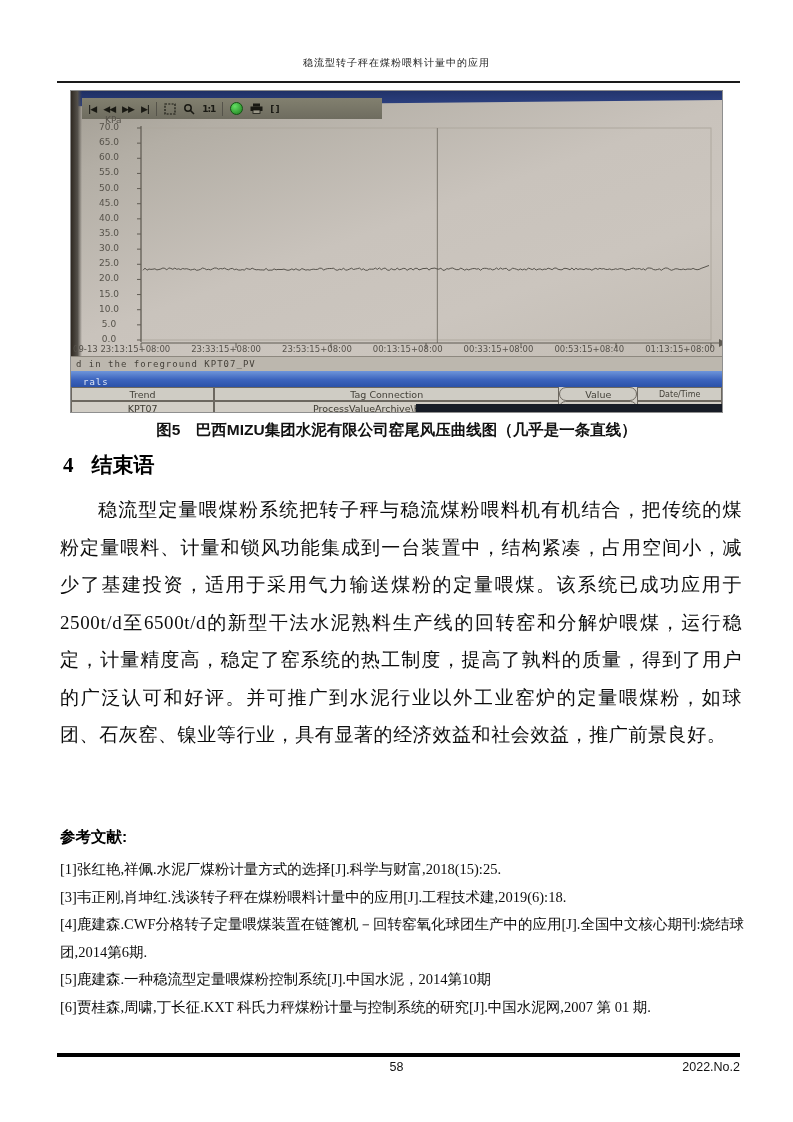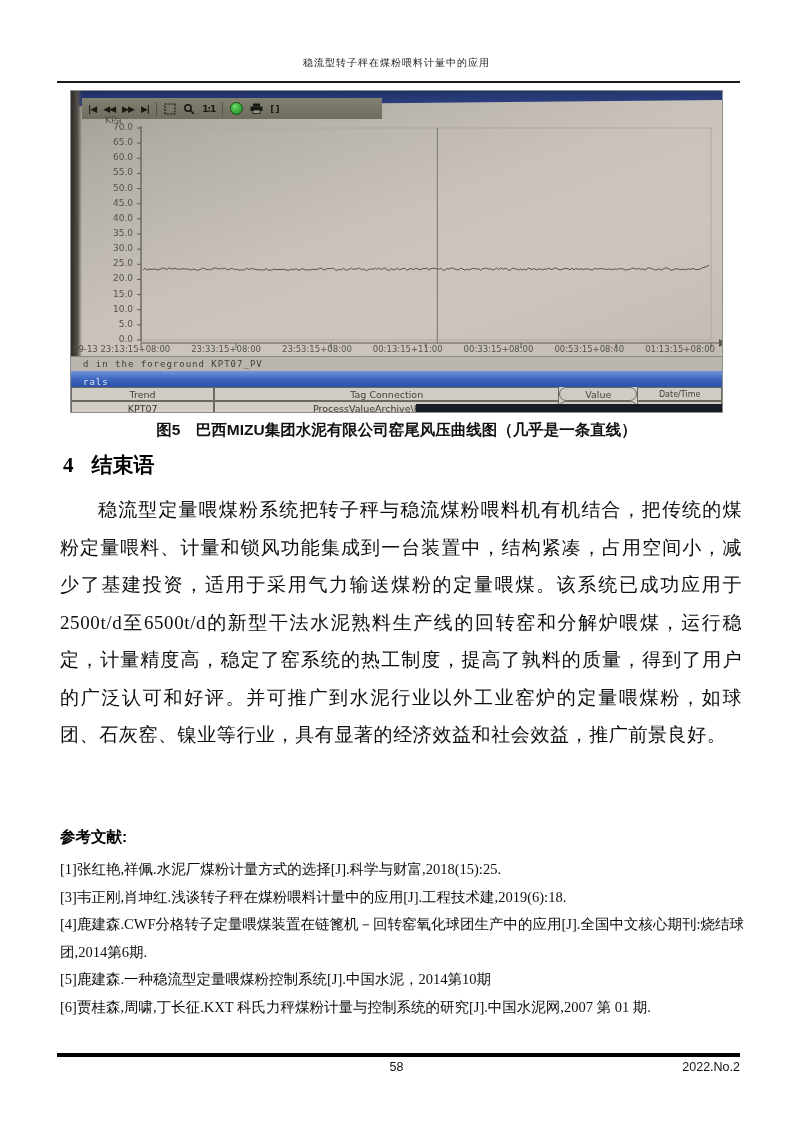--- a/index.html
+++ b/index.html
@@ -40,34 +40,34 @@
   .tb-icon { font-size:9px; font-weight:bold; color:#191913; letter-spacing:-1px;
     font-family:"DejaVu Sans",sans-serif; display:inline-flex; align-items:center; }
   .tb-sep { width:1px; height:14px; background:#55534a; }
   .green-dot { width:11px; height:11px; border-radius:50%;
     background:radial-gradient(circle at 35% 30%,#63e063,#1d7c1d); border:1px solid #145214; }
 
   .unit-label { position:absolute; left:34px; top:24px; font-size:9px; color:#56524a;
     font-family:"DejaVu Sans",sans-serif; }
   .ytick-labels {
     position:absolute; left:14px; top:32px; width:48px; height:221px;
-    display:flex; flex-direction:column; justify-content:space-between; align-items:flex-end;
+    display:flex; flex-direction:column; justify-content:space-between; align-items:center;
   }
   .ytick-labels span { font-size:9px; line-height:9px; color:#56524a; font-family:"DejaVu Sans",sans-serif; }
   .plot-svg { position:absolute; left:66px; top:35px; width:590px; height:230px; }
   .xtick-labels {
     position:absolute; left:2px; top:253px; width:642px; height:12px;
     display:flex; justify-content:space-between;
   }
   .xtick-labels span { font-size:8.5px; color:#55514a; white-space:nowrap; font-family:"DejaVu Sans",sans-serif; }
   .status-line {
     position:absolute; left:0; top:265px; width:100%; height:25px; box-sizing:border-box;
     background:#bcb7ae; border-top:1px solid #8d887f; border-bottom:1px solid #9a958c;
     font-family:"DejaVu Sans Mono",monospace; font-size:9px; line-height:14px;
-    color:#45413a; padding-left:12px; letter-spacing:1px;
+    color:#45413a; padding-left:5px; letter-spacing:1px;
   }
   .blue-band {
     position:absolute; left:0; top:280px; width:100%; height:16px;
     background:linear-gradient(180deg,#6e95da 0%,#3b63bd 55%,#2b51a8 100%);
   }
   .blue-band span { font-family:"DejaVu Sans Mono",monospace; font-size:9px; line-height:16px;
     color:#dfe7f6; padding-left:12px; letter-spacing:1px; }
   .tag-table { position:absolute; left:0; top:296px; width:100%; height:27px;
     background:#d2cec6; font-family:"DejaVu Sans",sans-serif; }
   .tag-row { display:flex; width:100%; height:14px; box-sizing:border-box; }
@@ -196,21 +196,21 @@
         <line x1="384" y1="217" x2="384" y2="222" stroke="#5f5b53" stroke-width="1"></line>
         <line x1="479" y1="217" x2="479" y2="222" stroke="#5f5b53" stroke-width="1"></line>
         <line x1="574" y1="217" x2="574" y2="222" stroke="#5f5b53" stroke-width="1"></line>
         <path d="M 582 213 L 590 217 L 582 221 Z" fill="#5f5b53"></path>
         <polyline points="6.0,144.3 8.0,142.1 10.0,144.2 12.0,143.0 13.9,143.4 15.9,143.2 17.9,142.8 19.9,143.9 21.9,143.5 23.9,143.0 25.9,142.0 27.8,142.4 29.8,143.9 31.8,141.9 33.8,142.4 35.8,143.3 37.8,142.1 39.8,143.3 41.7,142.8 43.7,143.6 45.7,142.5 47.7,143.0 49.7,142.7 51.7,143.3 53.7,144.0 55.6,143.5 57.6,143.1 59.6,144.3 61.6,144.0 63.6,143.3 65.6,142.0 67.6,142.6 69.6,143.7 71.5,143.3 73.5,143.9 75.5,142.9 77.5,142.0 79.5,142.1 81.5,143.2 83.5,142.5 85.4,142.9 87.4,142.1 89.4,143.2 91.4,143.8 93.4,142.7 95.4,142.4 97.4,143.7 99.3,143.1 101.3,144.0 103.3,144.1 105.3,143.6 107.3,144.1 109.3,142.4 111.3,143.0 113.2,143.4 115.2,142.2 117.2,143.2 119.2,143.8 121.2,143.6 123.2,143.9 125.2,143.9 127.1,144.1 129.1,142.4 131.1,144.3 133.1,144.1 135.1,144.2 137.1,142.9 139.1,143.8 141.0,143.4 143.0,143.5 145.0,143.5 147.0,143.1 149.0,143.9 151.0,144.3 153.0,143.9 154.9,142.9 156.9,144.0 158.9,142.7 160.9,143.9 162.9,144.2 164.9,142.6 166.9,143.3 168.8,144.1 170.8,143.7 172.8,144.1 174.8,143.4 176.8,143.2 178.8,143.5 180.8,143.3 182.8,142.1 184.7,142.4 186.7,144.0 188.7,143.1 190.7,142.6 192.7,142.5 194.7,142.5 196.7,142.1 198.6,144.0 200.6,144.2 202.6,143.2 204.6,143.7 206.6,142.1 208.6,144.2 210.6,143.9 212.5,143.1 214.5,142.2 216.5,143.5 218.5,143.0 220.5,142.6 222.5,142.1 224.5,143.8 226.4,142.8 228.4,144.2 230.4,144.3 232.4,143.1 234.4,143.2 236.4,143.2 238.4,142.1 240.3,143.4 242.3,141.9 244.3,143.7 246.3,142.5 248.3,142.0 250.3,144.1 252.3,144.3 254.2,142.6 256.2,143.6 258.2,143.8 260.2,142.1 262.2,143.7 264.2,143.3 266.2,142.4 268.1,142.5 270.1,144.3 272.1,143.0 274.1,142.4 276.1,144.0 278.1,142.4 280.1,142.3 282.0,143.9 284.0,143.3 286.0,142.5 288.0,142.5 290.0,142.2 292.0,144.1 294.0,142.6 296.0,142.3 297.9,142.1 299.9,142.9 301.9,143.2 303.9,142.1 305.9,144.3 307.9,144.1 309.9,142.6 311.8,143.1 313.8,142.2 315.8,142.0 317.8,143.1 319.8,143.7 321.8,143.5 323.8,142.1 325.7,143.0 327.7,144.2 329.7,143.1 331.7,143.9 333.7,143.2 335.7,142.6 337.7,142.5 339.6,143.1 341.6,142.7 343.6,144.3 345.6,142.6 347.6,142.3 349.6,142.4 351.6,143.1 353.5,142.8 355.5,143.9 357.5,143.4 359.5,142.0 361.5,143.5 363.5,142.0 365.5,143.2 367.4,142.6 369.4,142.3 371.4,144.3 373.4,144.1 375.4,142.1 377.4,142.6 379.4,143.2 381.3,144.0 383.3,142.9 385.3,143.9 387.3,143.0 389.3,144.1 391.3,142.0 393.3,142.8 395.2,143.6 397.2,142.4 399.2,144.0 401.2,143.2 403.2,142.9 405.2,143.9 407.2,143.1 409.2,143.4 411.1,142.2 413.1,142.8 415.1,143.7 417.1,142.2 419.1,142.0 421.1,143.3 423.1,143.7 425.0,143.8 427.0,142.4 429.0,142.4 431.0,142.9 433.0,143.8 435.0,141.9 437.0,144.1 438.9,142.2 440.9,143.5 442.9,142.8 444.9,143.2 446.9,143.6 448.9,142.6 450.9,143.2 452.8,143.1 454.8,144.2 456.8,143.1 458.8,142.3 460.8,143.4 462.8,142.3 464.8,143.0 466.7,142.6 468.7,143.4 470.7,143.5 472.7,142.9 474.7,143.8 476.7,143.4 478.7,142.8 480.6,143.4 482.6,142.7 484.6,142.6 486.6,143.2 488.6,144.1 490.6,143.5 492.6,143.5 494.5,142.5 496.5,142.1 498.5,143.0 500.5,142.9 502.5,142.5 504.5,143.6 506.5,142.8 508.4,144.2 510.4,142.0 512.4,142.0 514.4,142.3 516.4,143.5 518.4,143.9 520.4,143.5 522.4,142.9 524.3,144.3 526.3,142.9 528.3,142.0 530.3,142.1 532.3,143.2 534.3,144.3 536.3,143.7 538.2,142.8 540.2,142.8 542.2,143.4 544.2,143.7 546.2,143.0 548.2,143.7 550.2,143.1 552.1,143.1 554.1,143.3 556.1,142.4 558.1,143.3 560.1,143.7 562.1,143.4 564.1,142.4 566.0,141.7 568.0,141.0 570.0,140.2 572.0,139.5" fill="none" stroke="#4a463f" stroke-width="0.9"></polyline>
       </svg>
     <div class="xtick-labels" id="xtick-labels">
         <span>09-13 23:13:15+08:00</span>
         <span>23:33:15+08:00</span>
         <span>23:53:15+08:00</span>
-        <span>00:13:15+11:00</span>
+        <span>00:13:15+08:00</span>
         <span>00:33:15+08:00</span>
         <span>00:53:15+08:40</span>
         <span>01:13:15+08:00</span>
       </div>
     <div class="status-line">d in the foreground KPT07_PV</div>
     <div class="blue-band">
       <span>rals</span>
     </div>
     <div class="tag-table">
       <div class="tag-row tag-header" id="table-header">

